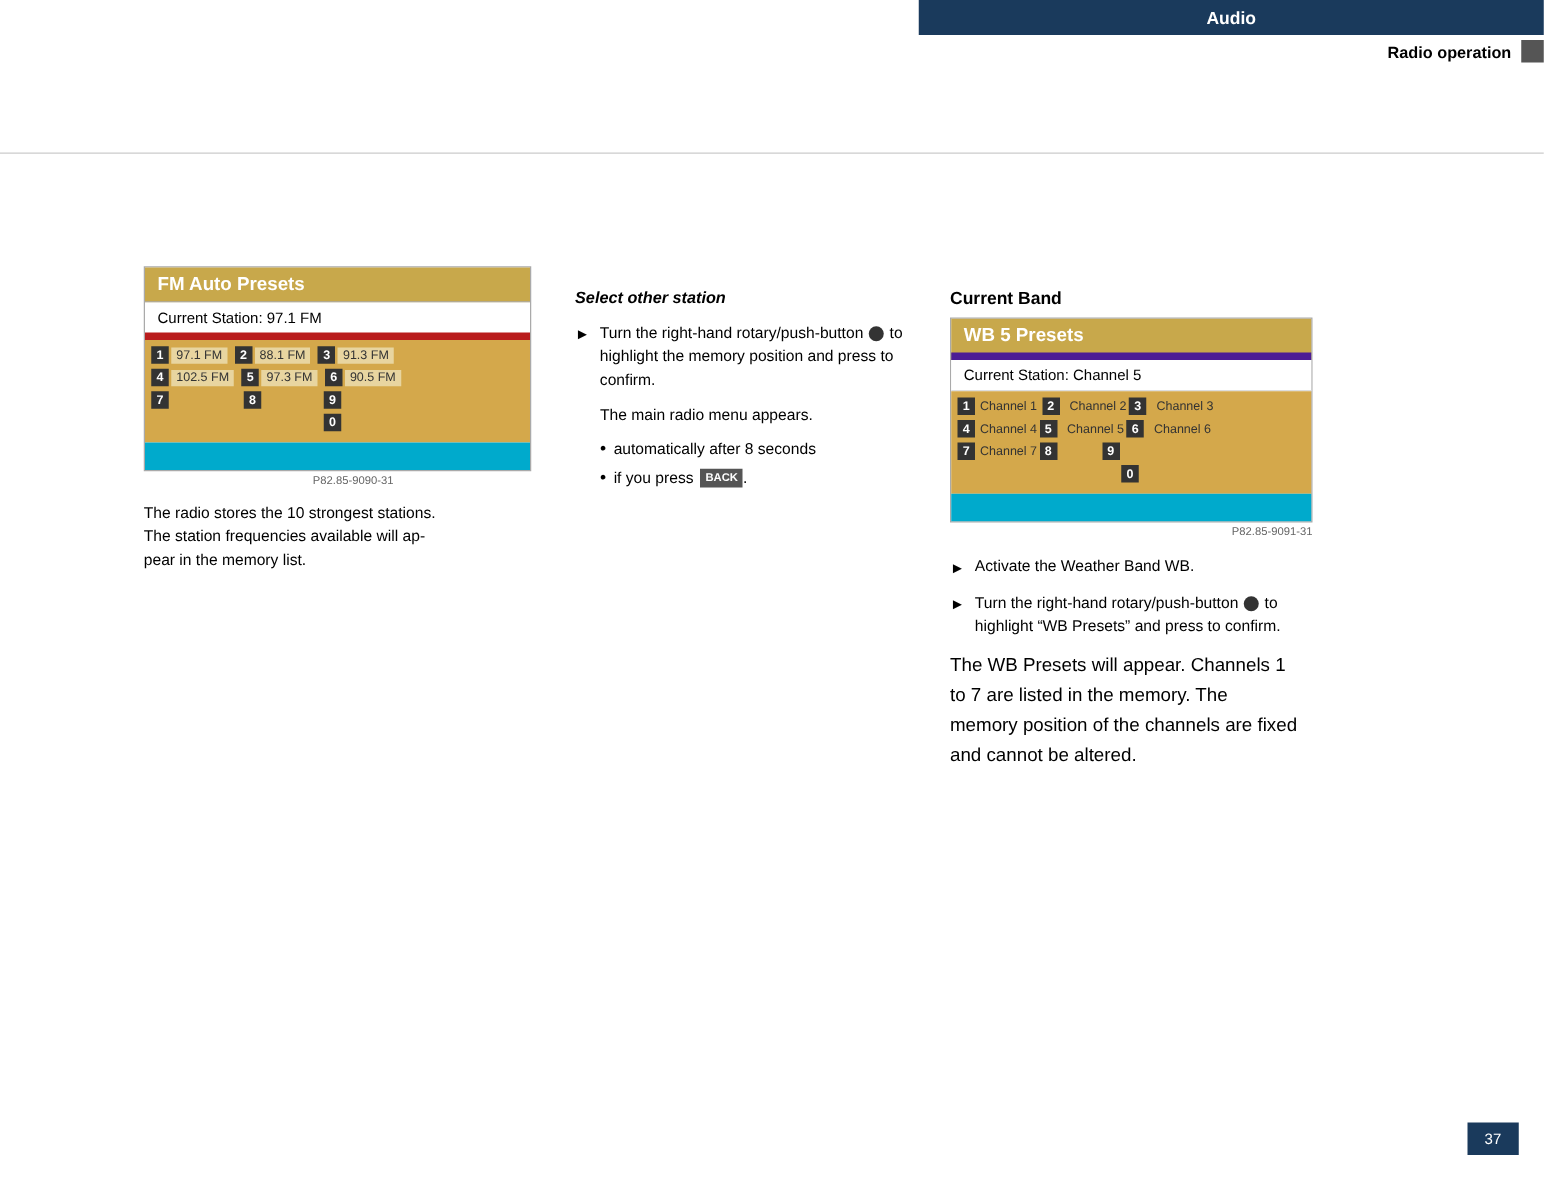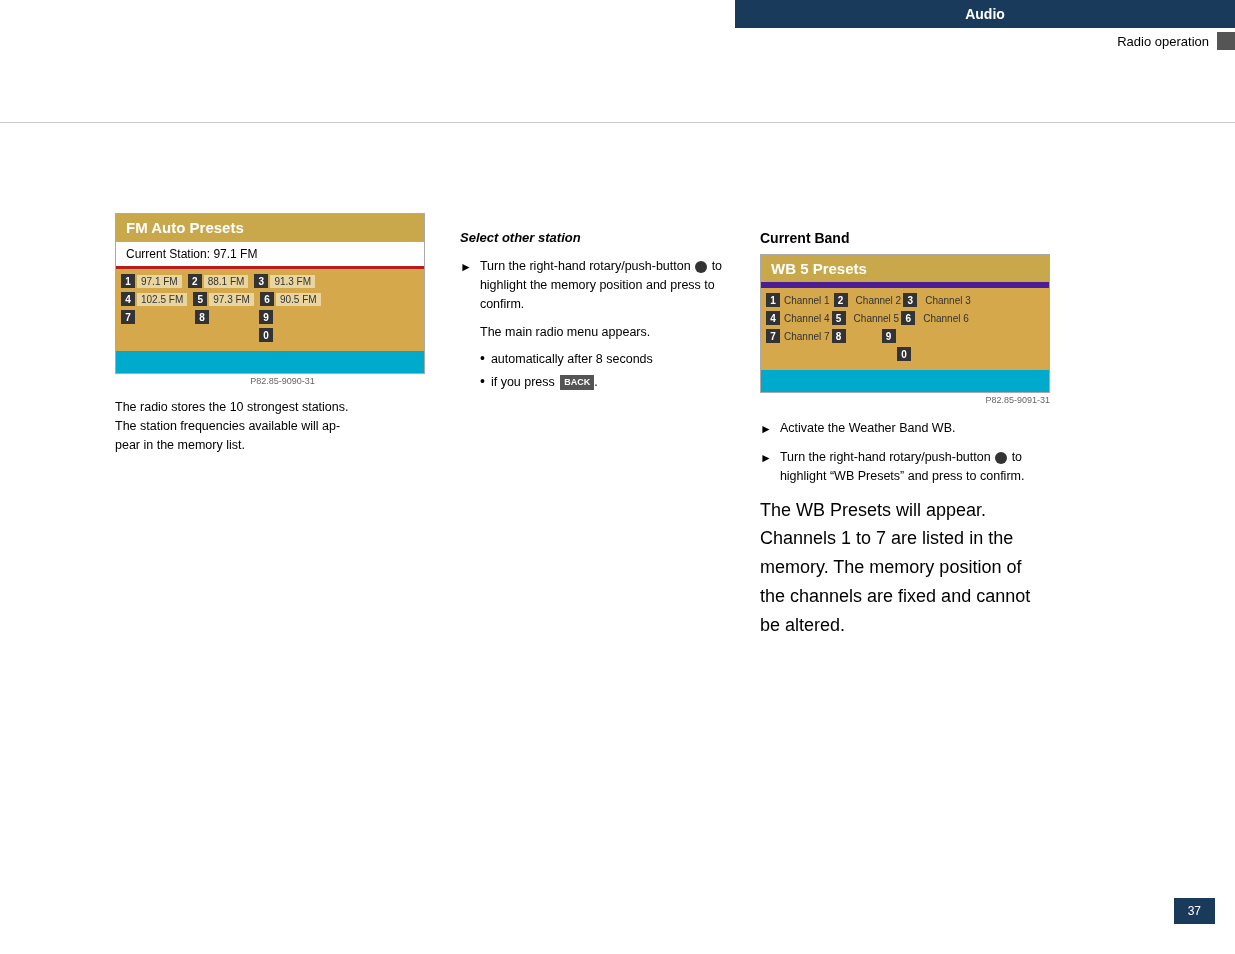--- a/index.html
+++ b/index.html
@@ -30,21 +30,21 @@
       padding: 6px 20px;
       width: 100%;
     }
     .header-radio {
       display: flex;
       justify-content: flex-end;
       align-items: center;
       padding: 4px 0;
     }
     .header-radio-text {
-      font-weight: normal;
+      font-weight: bold;
       font-size: 13px;
       color: #000;
       margin-right: 8px;
     }
     .header-radio-bar {
       background: #555;
       width: 18px;
       height: 18px;
     }
 
@@ -70,21 +70,21 @@
       padding: 5px 10px;
       border-bottom: 1px solid #aaa;
     }
     .fm-presets-title span {
       color: #fff;
     }
     .fm-current-station {
       padding: 5px 10px;
       font-size: 12px;
       background: #fff;
-      border-bottom: 3px solid #b91c1c;
+      border-bottom: 6px solid #b91c1c;
     }
     .fm-grid {
       background: #d4a84b;
       padding: 5px;
     }
     .fm-row {
       display: flex;
       align-items: center;
       margin-bottom: 4px;
     }
@@ -279,21 +279,21 @@
       width: 280px;
     }
     .wb-instruction-item {
       display: flex;
       margin-bottom: 10px;
       font-size: 12.5px;
       line-height: 1.5;
     }
     .wb-description {
       margin-top: 8px;
-      font-size: 18px;
+      font-size: 15px;
       line-height: 1.6;
       color: #000;
       width: 280px;
     }
 
     
     .page-number {
       position: absolute;
       bottom: 30px;
       right: 20px;
@@ -424,20 +424,23 @@
     </li>
   </ul>
 </div>
 
 <div class="right-section">
   <div class="wb-title-label">Current Band</div>
   <div class="wb-presets-box">
     <div class="wb-presets-title">
       <span>WB 5 Presets</span>
     </div>
+    <div class="wb-current-station">
+      <span>Current Station: Channel 5</span>
+    </div>
     <div class="wb-grid">
 
       <div class="wb-row">
         <div class="wb-cell">
           <div class="wb-num">1</div>
           <span class="wb-channel-text">Channel 1</span>
           <div class="wb-num" style="margin-left:2px;">2</div>
         </div>
         <div class="wb-cell">
           <span class="wb-channel-text">Channel 2</span>

